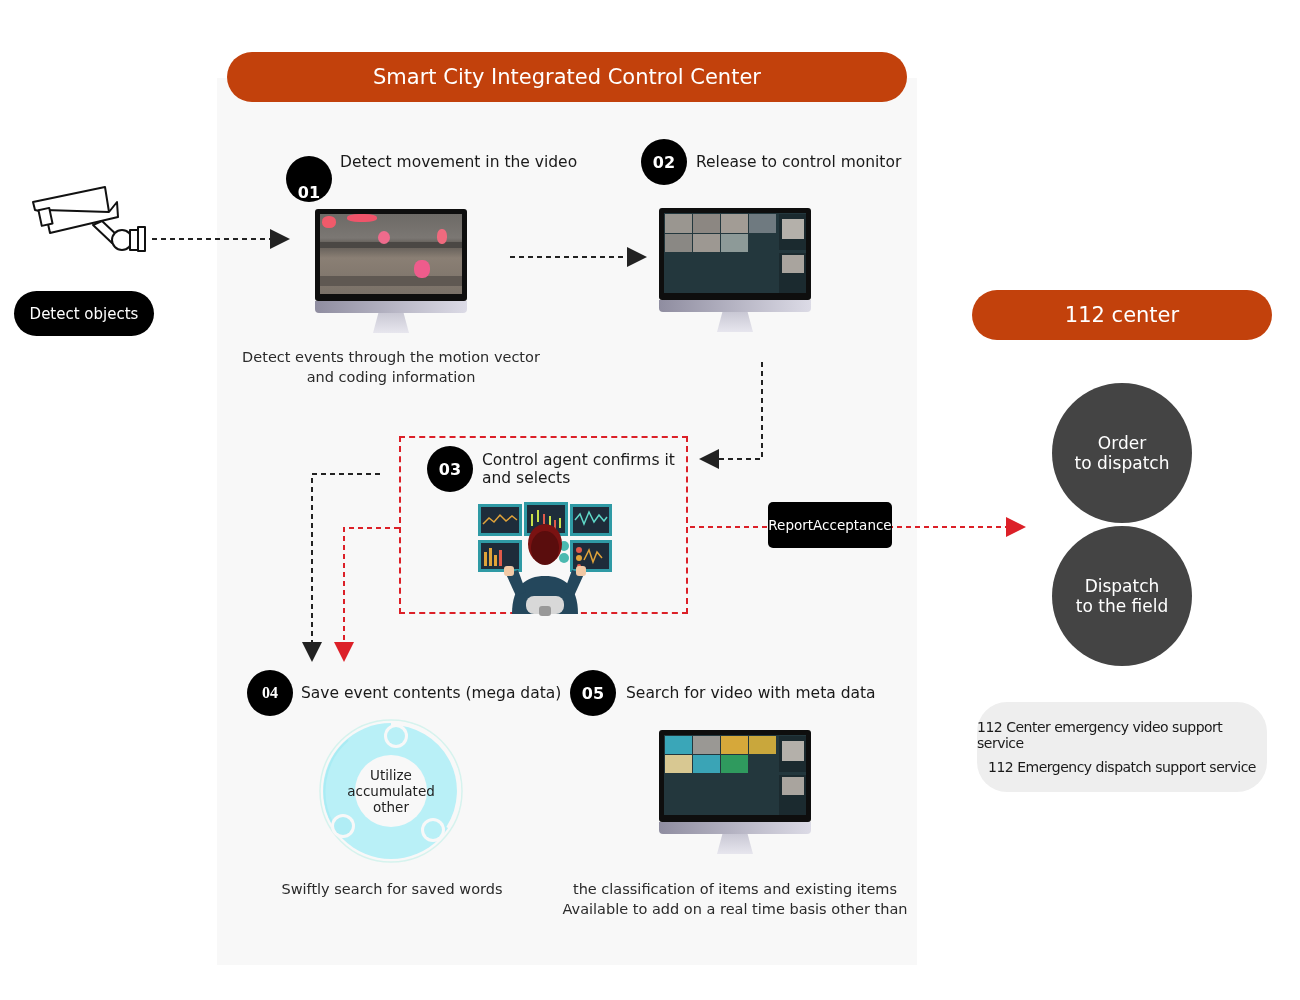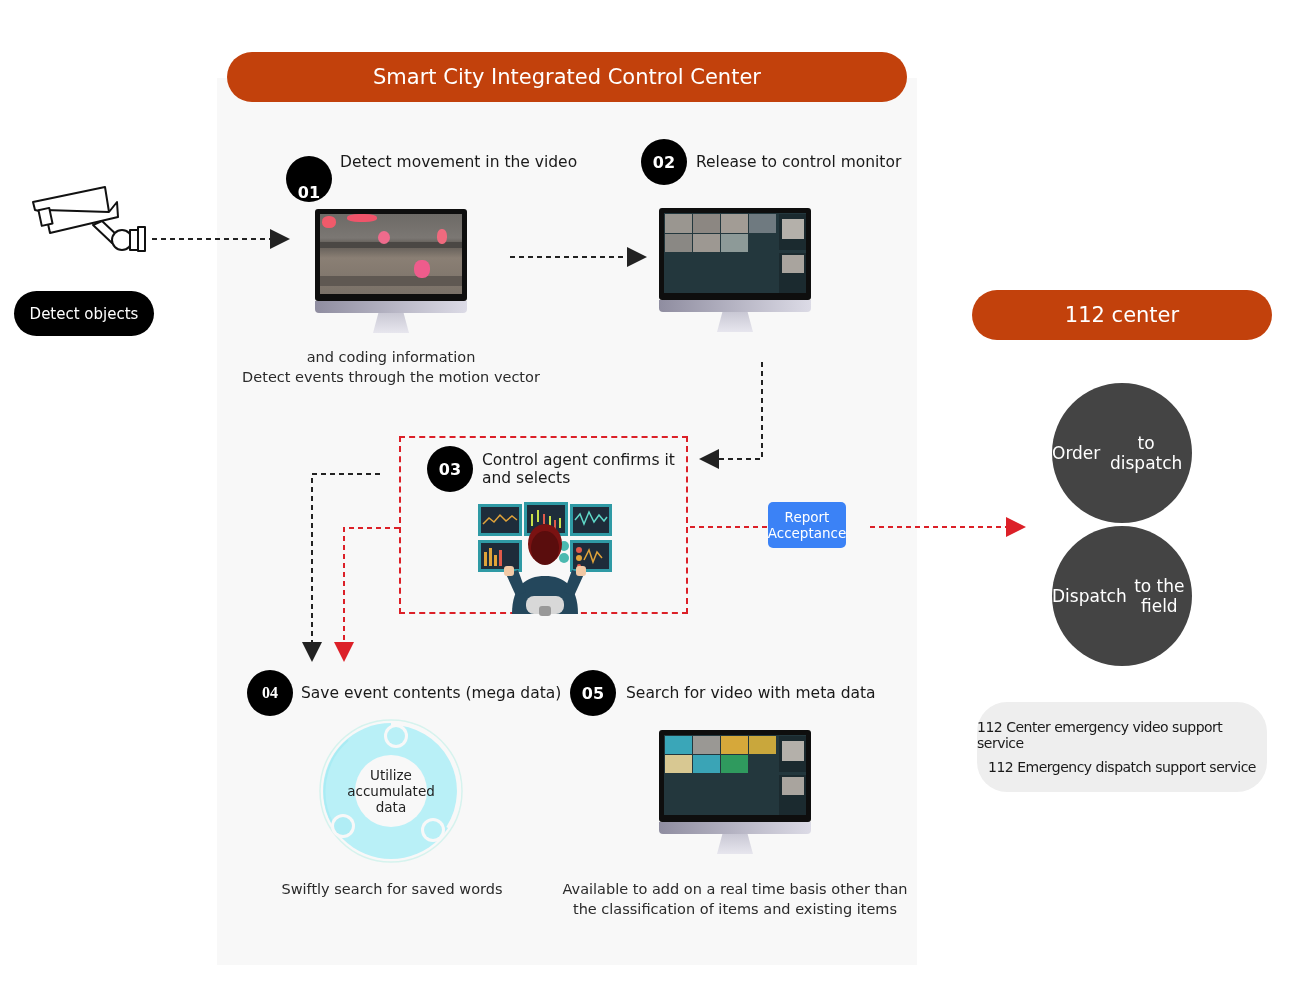--- a/index.html
+++ b/index.html
@@ -9,23 +9,23 @@
   .panel { left:217px; top:78px; width:700px; height:887px; background:#f8f8f8; }
   .pill-blue { background:#c2410c; color:#fff; border-radius:26px; display:flex; align-items:center; justify-content:center; }
   .main-title { left:227px; top:52px; width:680px; height:50px; font-size:21px; }
   .center-title { left:972px; top:290px; width:300px; height:50px; font-size:21px; }
   .step-badge { width:46px; height:46px; border-radius:50%; background:#000; color:#fff; display:flex;
                 align-items:center; justify-content:center; font-size:16px; font-weight:bold; }
   .step-label { font-size:15.5px; color:#1a1a1a; white-space:nowrap; }
   .caption { font-size:14.5px; color:#2a2a2a; text-align:center; line-height:20px; }
   .detect-btn { left:14px; top:291px; width:140px; height:45px; background:#000; color:#fff; border-radius:23px;
                 display:flex; align-items:center; justify-content:center; font-size:15px; cursor:pointer; }
-  .report-btn { left:768px; top:502px; width:78px; height:46px; background:#3b82f6; color:#fff; border-radius:5px;
-                display:flex; flex-direction:column; align-items:center; justify-content:center; font-size:13.5px; line-height:16px; }
-  .circle-dark { width:140px; height:140px; border-radius:50%; background:#444444; color:#fff; display:flex; 
+  .report-btn { left:768px; top:502px; width:124px; height:46px; background:#000000; color:#fff; border-radius:5px;
+                display:flex; flex-direction:row; align-items:center; justify-content:center; font-size:13.5px; line-height:16px; }
+  .circle-dark { width:140px; height:140px; border-radius:50%; background:#444444; color:#fff; display:flex; flex-direction:column;
                  align-items:center; justify-content:center; font-size:17px; line-height:20px; text-align:center; }
   .services { left:977px; top:702px; width:290px; height:90px; background:#eeeeee; border-radius:30px; display:flex;
               flex-direction:column; align-items:center; justify-content:center; gap:8px; font-size:14px; color:#1a1a1a; letter-spacing:-0.5px; }
   .dashed-box { left:399px; top:436px; width:289px; height:178px; border:2px dashed #dc2028; box-sizing:border-box; }
   .monitor { width:152px; height:130px; }
   .screen { position:absolute; left:0; top:0; width:152px; height:92px; background:#0e0e0e; border-radius:3px; }
   .screen-inner { position:absolute; left:5px; top:5px; width:142px; height:80px; overflow:hidden; }
   .chin { position:absolute; left:0; top:92px; width:152px; height:12px; background:linear-gradient(90deg,#8f8da0,#dcdbe6); border-radius:0 0 4px 4px; }
   .stand { position:absolute; left:58px; top:104px; width:36px; height:20px; background:linear-gradient(180deg,#c9c8d4,#e7e6ee); clip-path:polygon(15% 0,85% 0,100% 100%,0 100%); }
   .cycle-text { font-size:13.5px; color:#222; text-align:center; line-height:16px; }
@@ -102,22 +102,22 @@
       <div class="abs" style="left:27px;top:0px;width:30px;height:8px;background:#f0546a;border-radius:40%;"></div>
       <div class="abs" style="left:58px;top:17px;width:12px;height:13px;background:#ee6b8c;border-radius:50%;"></div>
       <div class="abs" style="left:117px;top:15px;width:10px;height:15px;background:#ef6a7e;border-radius:45%;"></div>
       <div class="abs" style="left:94px;top:46px;width:16px;height:18px;background:#ee5c8c;border-radius:45%;"></div>
     </div>
   </div>
   <div class="chin"></div>
   <div class="stand"></div>
 </div>
 <div class="abs caption" style="left:232px;top:347px;width:318px;">
+  <div>Detect events through the motion vector</div>
   <div>and coding information</div>
-  <div>Detect events through the motion vector</div>
 </div>
 
 <div class="abs step-badge" style="left:641px;top:139px;">
   <span>02</span>
 </div>
 <div class="abs step-label" style="left:696px;top:153px;">Release to control monitor</div>
 <div class="abs monitor" style="left:659px;top:208px;">
   <div class="screen">
     <div class="screen-inner" style="background:#23373d;">
       <div class="abs" style="left:1px;top:1px;width:27px;height:19px;background:#9a9690;"></div>
@@ -214,21 +214,21 @@
     <circle cx="78" cy="18" r="12" fill="#f8f8f8"></circle>
     <circle cx="115" cy="112" r="12" fill="#f8f8f8"></circle>
     <circle cx="25" cy="108" r="12" fill="#f8f8f8"></circle>
     <circle cx="78" cy="18" r="9" fill="#b9f0f7"></circle>
     <circle cx="115" cy="112" r="9" fill="#b9f0f7"></circle>
     <circle cx="25" cy="108" r="9" fill="#b0edf5"></circle>
   </svg>
   <div class="abs cycle-text" style="left:23px;top:49px;width:100px;">
     <div>Utilize</div>
     <div>accumulated</div>
-    <div>data</div>
+    <div>other</div>
   </div>
 </div>
 <div class="abs caption" style="left:262px;top:879px;width:260px;">Swiftly search for saved words</div>
 
 <div class="abs step-badge" style="left:570px;top:670px;">
   <span>05</span>
 </div>
 <div class="abs step-label" style="left:626px;top:684px;">Search for video with meta data</div>
 <div class="abs monitor" style="left:659px;top:730px;">
   <div class="screen">
@@ -243,22 +243,22 @@
       <div class="abs" style="left:115px;top:1px;width:27px;height:36px;background:#1b2a2f;"></div>
       <div class="abs" style="left:118px;top:6px;width:22px;height:20px;background:#b4b0aa;"></div>
       <div class="abs" style="left:115px;top:40px;width:27px;height:40px;background:#1b2a2f;"></div>
       <div class="abs" style="left:118px;top:42px;width:22px;height:18px;background:#a9a49e;"></div>
     </div>
   </div>
   <div class="chin"></div>
   <div class="stand"></div>
 </div>
 <div class="abs caption" style="left:556px;top:879px;width:358px;">
+  <div>the classification of items and existing items</div>
   <div>Available to add on a real time basis other than</div>
-  <div>the classification of items and existing items</div>
 </div>
 
 <div class="abs pill-blue center-title">
   <span>112 center</span>
 </div>
 <div class="abs circle-dark" style="left:1052px;top:383px;">
   <span>Order</span>
   <span>to dispatch</span>
 </div>
 <div class="abs circle-dark" style="left:1052px;top:526px;align-items:center;">

